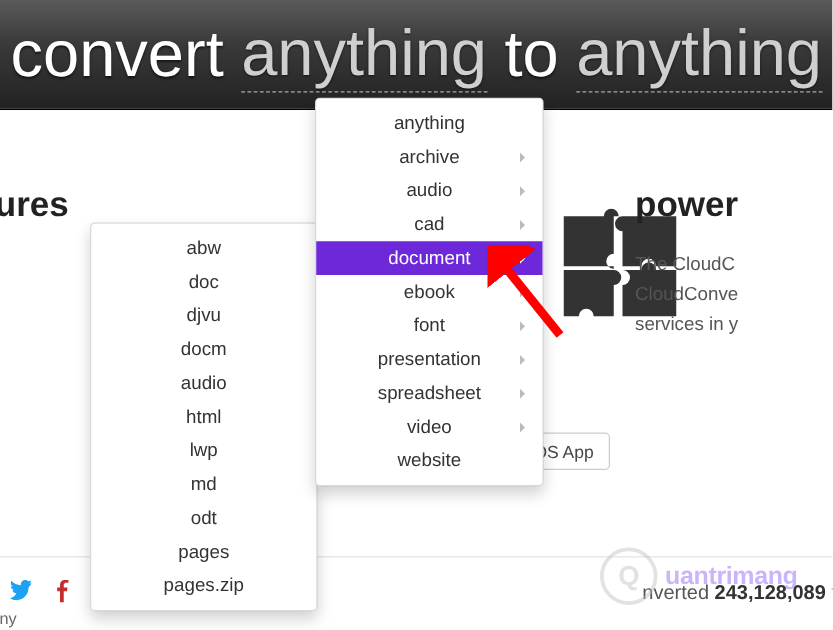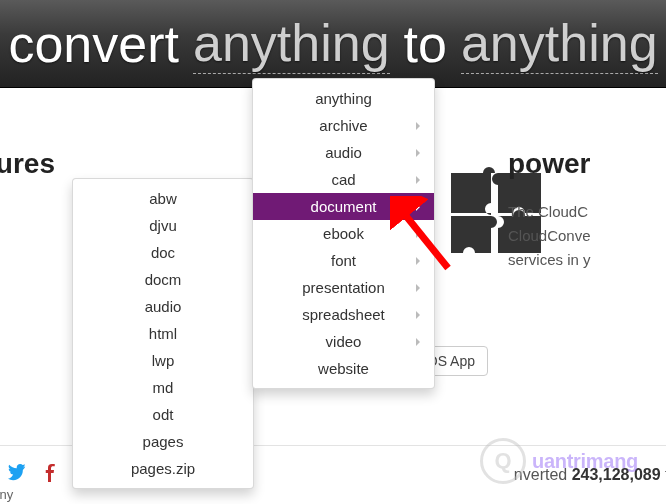--- a/index.html
+++ b/index.html
@@ -132,21 +132,21 @@
   .menu .item.sub::after {
     content: "";
     position: absolute;
     right: 10px;
     top: 50%;
     transform: translateY(-50%);
     border: 4px solid transparent;
     border-left-color: #bbb;
   }
   .menu .item.active {
-    background: #701a75;
+    background: #6d28d9;
     color: #fff;
   }
   .menu .item.active.sub::after {
     border-left-color: #fff;
   }
   .menu.main {
     top: 78px;
     left: 252px;
     width: 183px;
   }
@@ -242,22 +242,22 @@
     </div>
     <span class="germany">ermany</span>
     <span class="stats">
       <span>nverted </span><b>243,128,089</b><span> files v</span>
     </span>
   </div>
 </div>
 
 <div class="menu secondary" id="menu-secondary">
     <div class="item">abw</div>
+    <div class="item">doc</div>
     <div class="item">djvu</div>
-    <div class="item">doc</div>
     <div class="item">docm</div>
     <div class="item">audio</div>
     <div class="item">html</div>
     <div class="item">lwp</div>
     <div class="item">md</div>
     <div class="item">odt</div>
     <div class="item">pages</div>
     <div class="item">pages.zip</div>
   </div>
 

